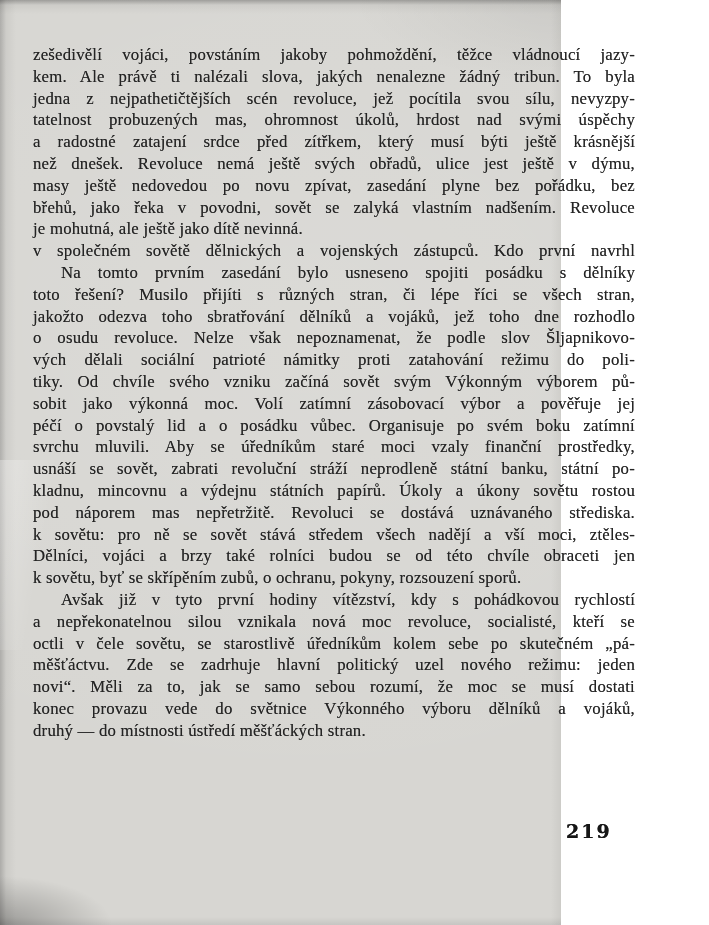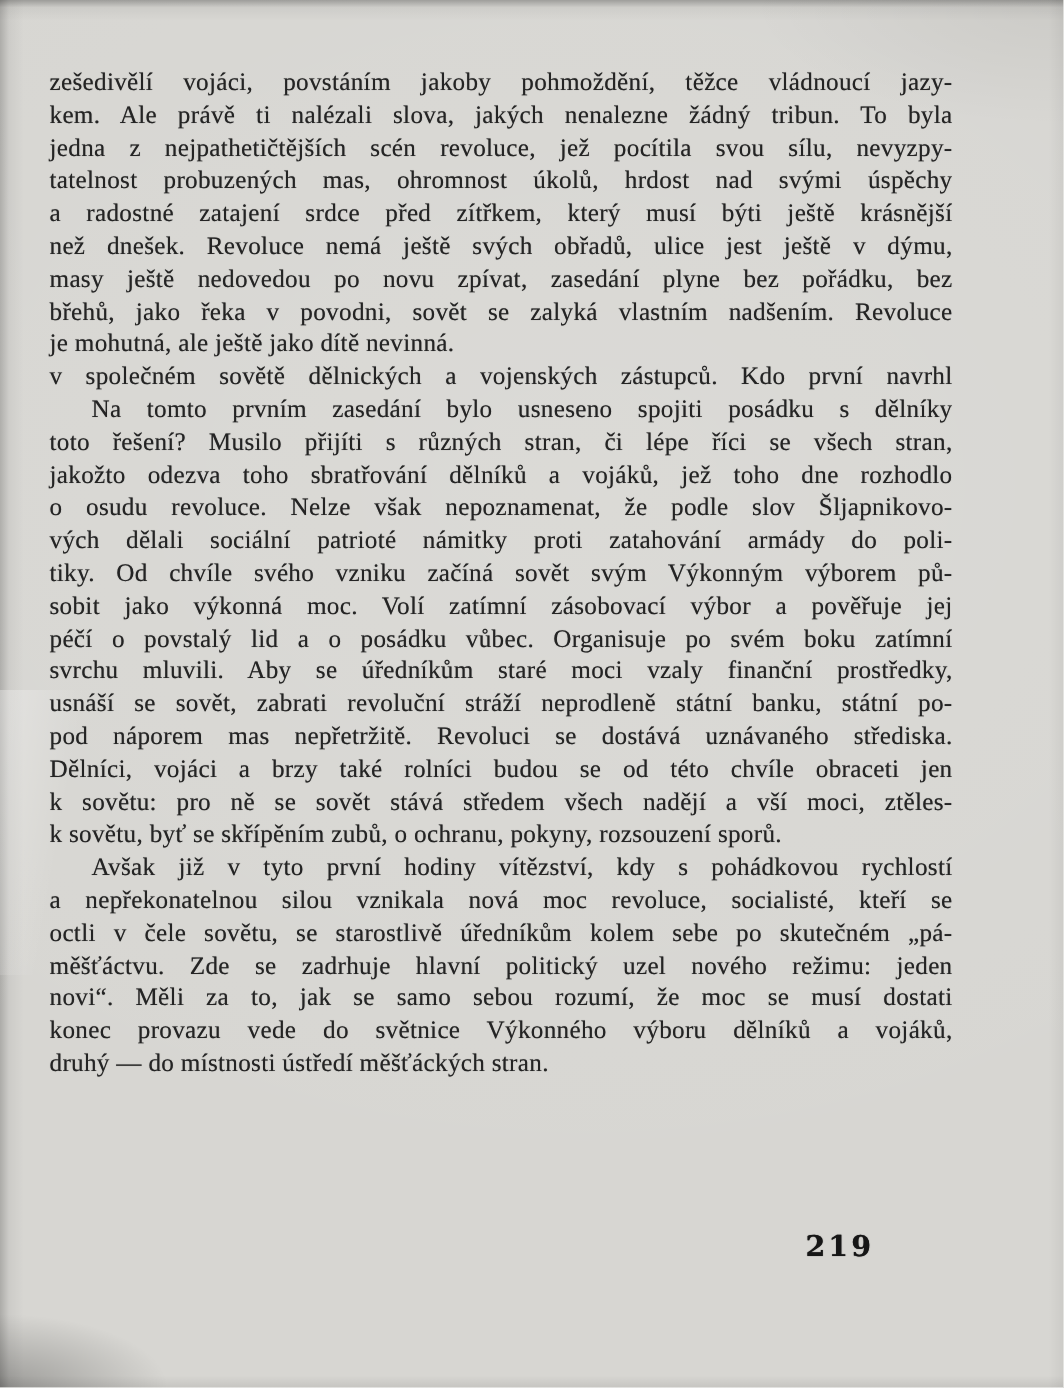--- a/index.html
+++ b/index.html
@@ -6,21 +6,21 @@
     margin: 0;
     padding: 0;
     width: 709px;
     height: 925px;
     overflow: hidden;
     font-family: "Liberation Serif", "DejaVu Serif", serif;
   }
 
   .page {
     position: relative;
-    width: 709px;
+    width: 561px;
     height: 925px;
     box-sizing: border-box;
     color: #242424;
     background:
       radial-gradient(900px 700px at 55% 35%, rgba(255,255,255,0.10), rgba(255,255,255,0) 70%),
       radial-gradient(160px 70px at 0% 100%, rgba(0,0,0,0.28), rgba(0,0,0,0) 70%),
       radial-gradient(300px 120px at 100% 0%, rgba(0,0,0,0.06), rgba(0,0,0,0) 70%),
       linear-gradient(90deg, rgba(0,0,0,0.20), rgba(0,0,0,0.05) 6px, rgba(0,0,0,0) 16px),
       linear-gradient(180deg, rgba(0,0,0,0.28), rgba(0,0,0,0.05) 5px, rgba(0,0,0,0) 14px),
       linear-gradient(270deg, rgba(0,0,0,0.05), rgba(0,0,0,0) 10px),
@@ -60,21 +60,21 @@
   .line.last {
     text-align: right;
     text-align-last: left;
   }
   .line.indent {
     padding-left: 28px;
   }
 
   .page-number {
     position: absolute;
-    left: 537px;
+    left: 566px;
     top: 820px;
     font-family: "DejaVu Serif", "Liberation Serif", serif;
     font-weight: 700;
     font-size: 19px;
     letter-spacing: 2px;
     color: #161616;
     text-shadow: 0 0 0.6px rgba(0,0,0,0.8);
   }
 </style>
 </head>
@@ -89,29 +89,30 @@
       <div class="line">a radostné zatajení srdce před zítřkem, který musí býti ještě krásnější</div>
       <div class="line">než dnešek. Revoluce nemá ještě svých obřadů, ulice jest ještě v dýmu,</div>
       <div class="line">masy ještě nedovedou po novu zpívat, zasedání plyne bez pořádku, bez</div>
       <div class="line">břehů, jako řeka v povodni, sovět se zalyká vlastním nadšením. Revoluce</div>
       <div class="line last">je mohutná, ale ještě jako dítě nevinná.</div>
       <div class="line">v společném sovětě dělnických a vojenských zástupců. Kdo první navrhl</div>
       <div class="line indent">Na tomto prvním zasedání bylo usneseno spojiti posádku s dělníky</div>
       <div class="line">toto řešení? Musilo přijíti s různých stran, či lépe říci se všech stran,</div>
       <div class="line">jakožto odezva toho sbratřování dělníků a vojáků, jež toho dne rozhodlo</div>
       <div class="line">o osudu revoluce. Nelze však nepoznamenat, že podle slov Šljapnikovo-</div>
-      <div class="line">vých dělali sociální patrioté námitky proti zatahování armády do poli-</div>
+      <div class="line">vých dělali sociální patrioté námitky proti zatahování režimu do poli-</div>
       <div class="line">tiky. Od chvíle svého vzniku začíná sovět svým Výkonným výborem pů-</div>
       <div class="line">sobit jako výkonná moc. Volí zatímní zásobovací výbor a pověřuje jej</div>
       <div class="line">péčí o povstalý lid a o posádku vůbec. Organisuje po svém boku zatímní</div>
       <div class="line">svrchu mluvili. Aby se úředníkům staré moci vzaly finanční prostředky,</div>
       <div class="line">usnáší se sovět, zabrati revoluční stráží neprodleně státní banku, státní po-</div>
+      <div class="line">kladnu, mincovnu a výdejnu státních papírů. Úkoly a úkony sovětu rostou</div>
       <div class="line">pod náporem mas nepřetržitě. Revoluci se dostává uznávaného střediska.</div>
+      <div class="line">k sovětu: pro ně se sovět stává středem všech nadějí a vší moci, ztěles-</div>
       <div class="line">Dělníci, vojáci a brzy také rolníci budou se od této chvíle obraceti jen</div>
-      <div class="line">k sovětu: pro ně se sovět stává středem všech nadějí a vší moci, ztěles-</div>
       <div class="line last">k sovětu, byť se skřípěním zubů, o ochranu, pokyny, rozsouzení sporů.</div>
       <div class="line indent">Avšak již v tyto první hodiny vítězství, kdy s pohádkovou rychlostí</div>
       <div class="line">a nepřekonatelnou silou vznikala nová moc revoluce, socialisté, kteří se</div>
       <div class="line">octli v čele sovětu, se starostlivě úředníkům kolem sebe po skutečném „pá-</div>
       <div class="line">měšťáctvu. Zde se zadrhuje hlavní politický uzel nového režimu: jeden</div>
       <div class="line">novi“. Měli za to, jak se samo sebou rozumí, že moc se musí dostati</div>
       <div class="line">konec provazu vede do světnice Výkonného výboru dělníků a vojáků,</div>
       <div class="line last">druhý — do místnosti ústředí měšťáckých stran.</div>
     </div>
   <div class="page-number">219</div>

